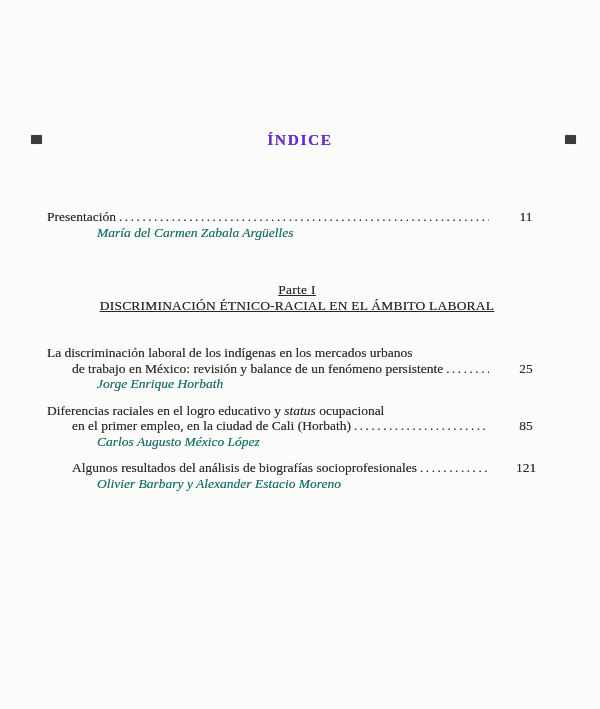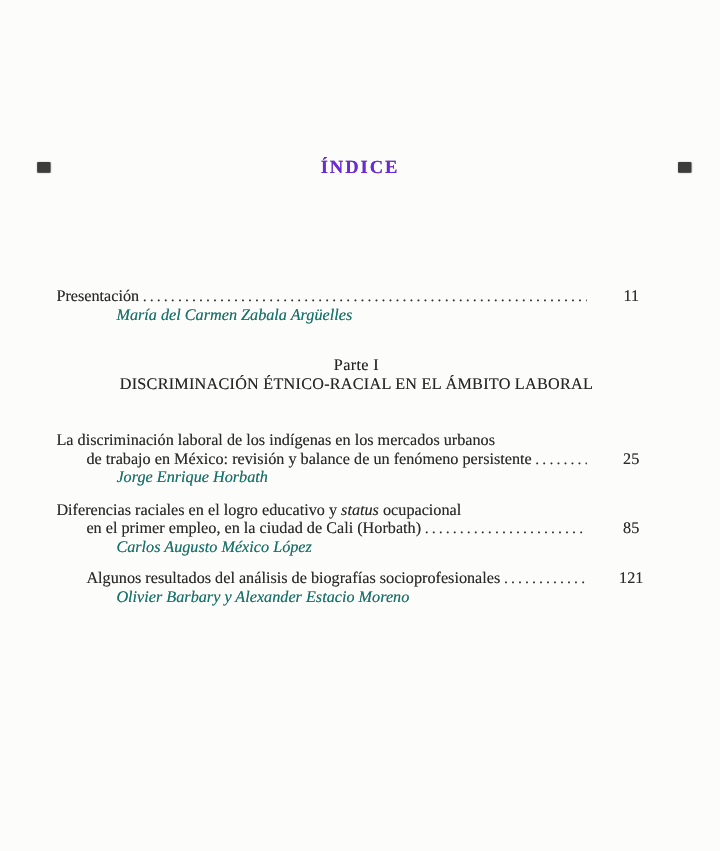--- a/index.html
+++ b/index.html
@@ -34,21 +34,21 @@
     color: #6d28d9;
   }
 
   .content {
     margin-left: 47px;
     width: 500px;
     font-size: 13.5px;
     line-height: 15.5px;
   }
 
-  .front-matter { margin-top: 90px; }
+  .front-matter { margin-top: 60px; }
 
   .row { display: flex; align-items: baseline; }
   .row .txt { white-space: nowrap; }
   .leader {
     flex: 1 1 auto;
     overflow: hidden;
     white-space: nowrap;
     margin-left: 3px;
     margin-right: 16px;
   }
@@ -65,23 +65,24 @@
     white-space: nowrap;
   }
   .author {
     padding-left: 50px;
     font-style: italic;
     color: #0f766e;
   }
   .cont { padding-left: 25px; }
 
   .part-heading {
-    margin-top: 26px;
+    margin-top: 42px;
     text-align: center;
     color: #262626;
+    text-decoration: underline;
   }
   .part-heading .part-label { letter-spacing: 0.3px; }
   .part-heading .part-title { letter-spacing: 0.2px; }
 
   .entries { margin-top: 32px; }
   .entry { margin-bottom: 11px; }
 </style>
 </head>
 <body>
 

